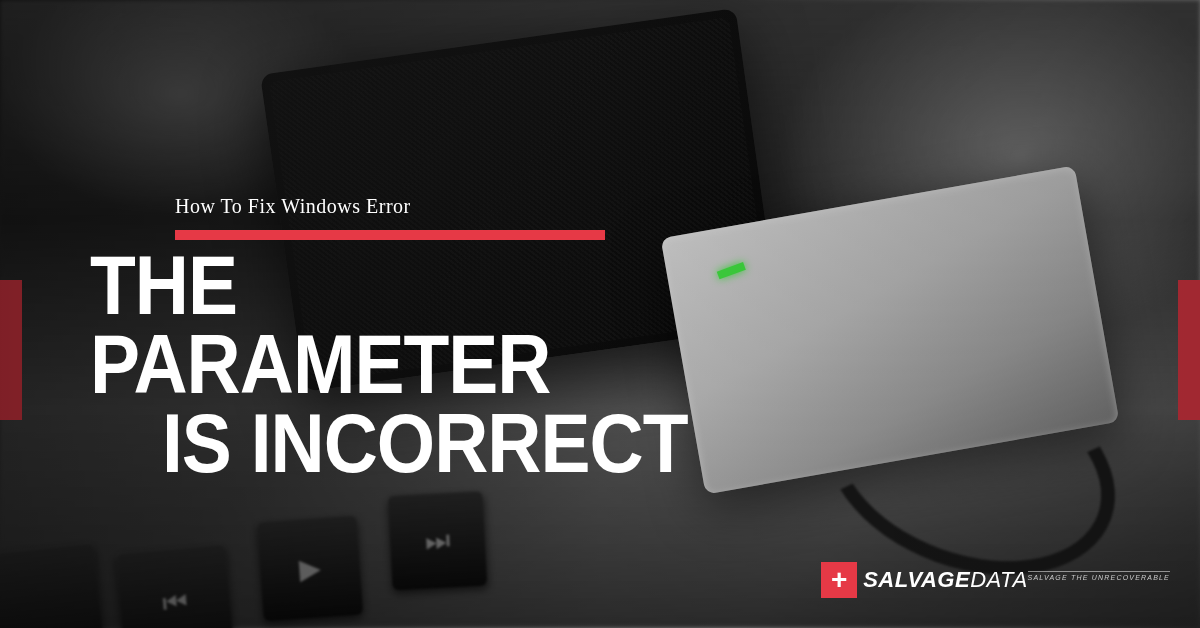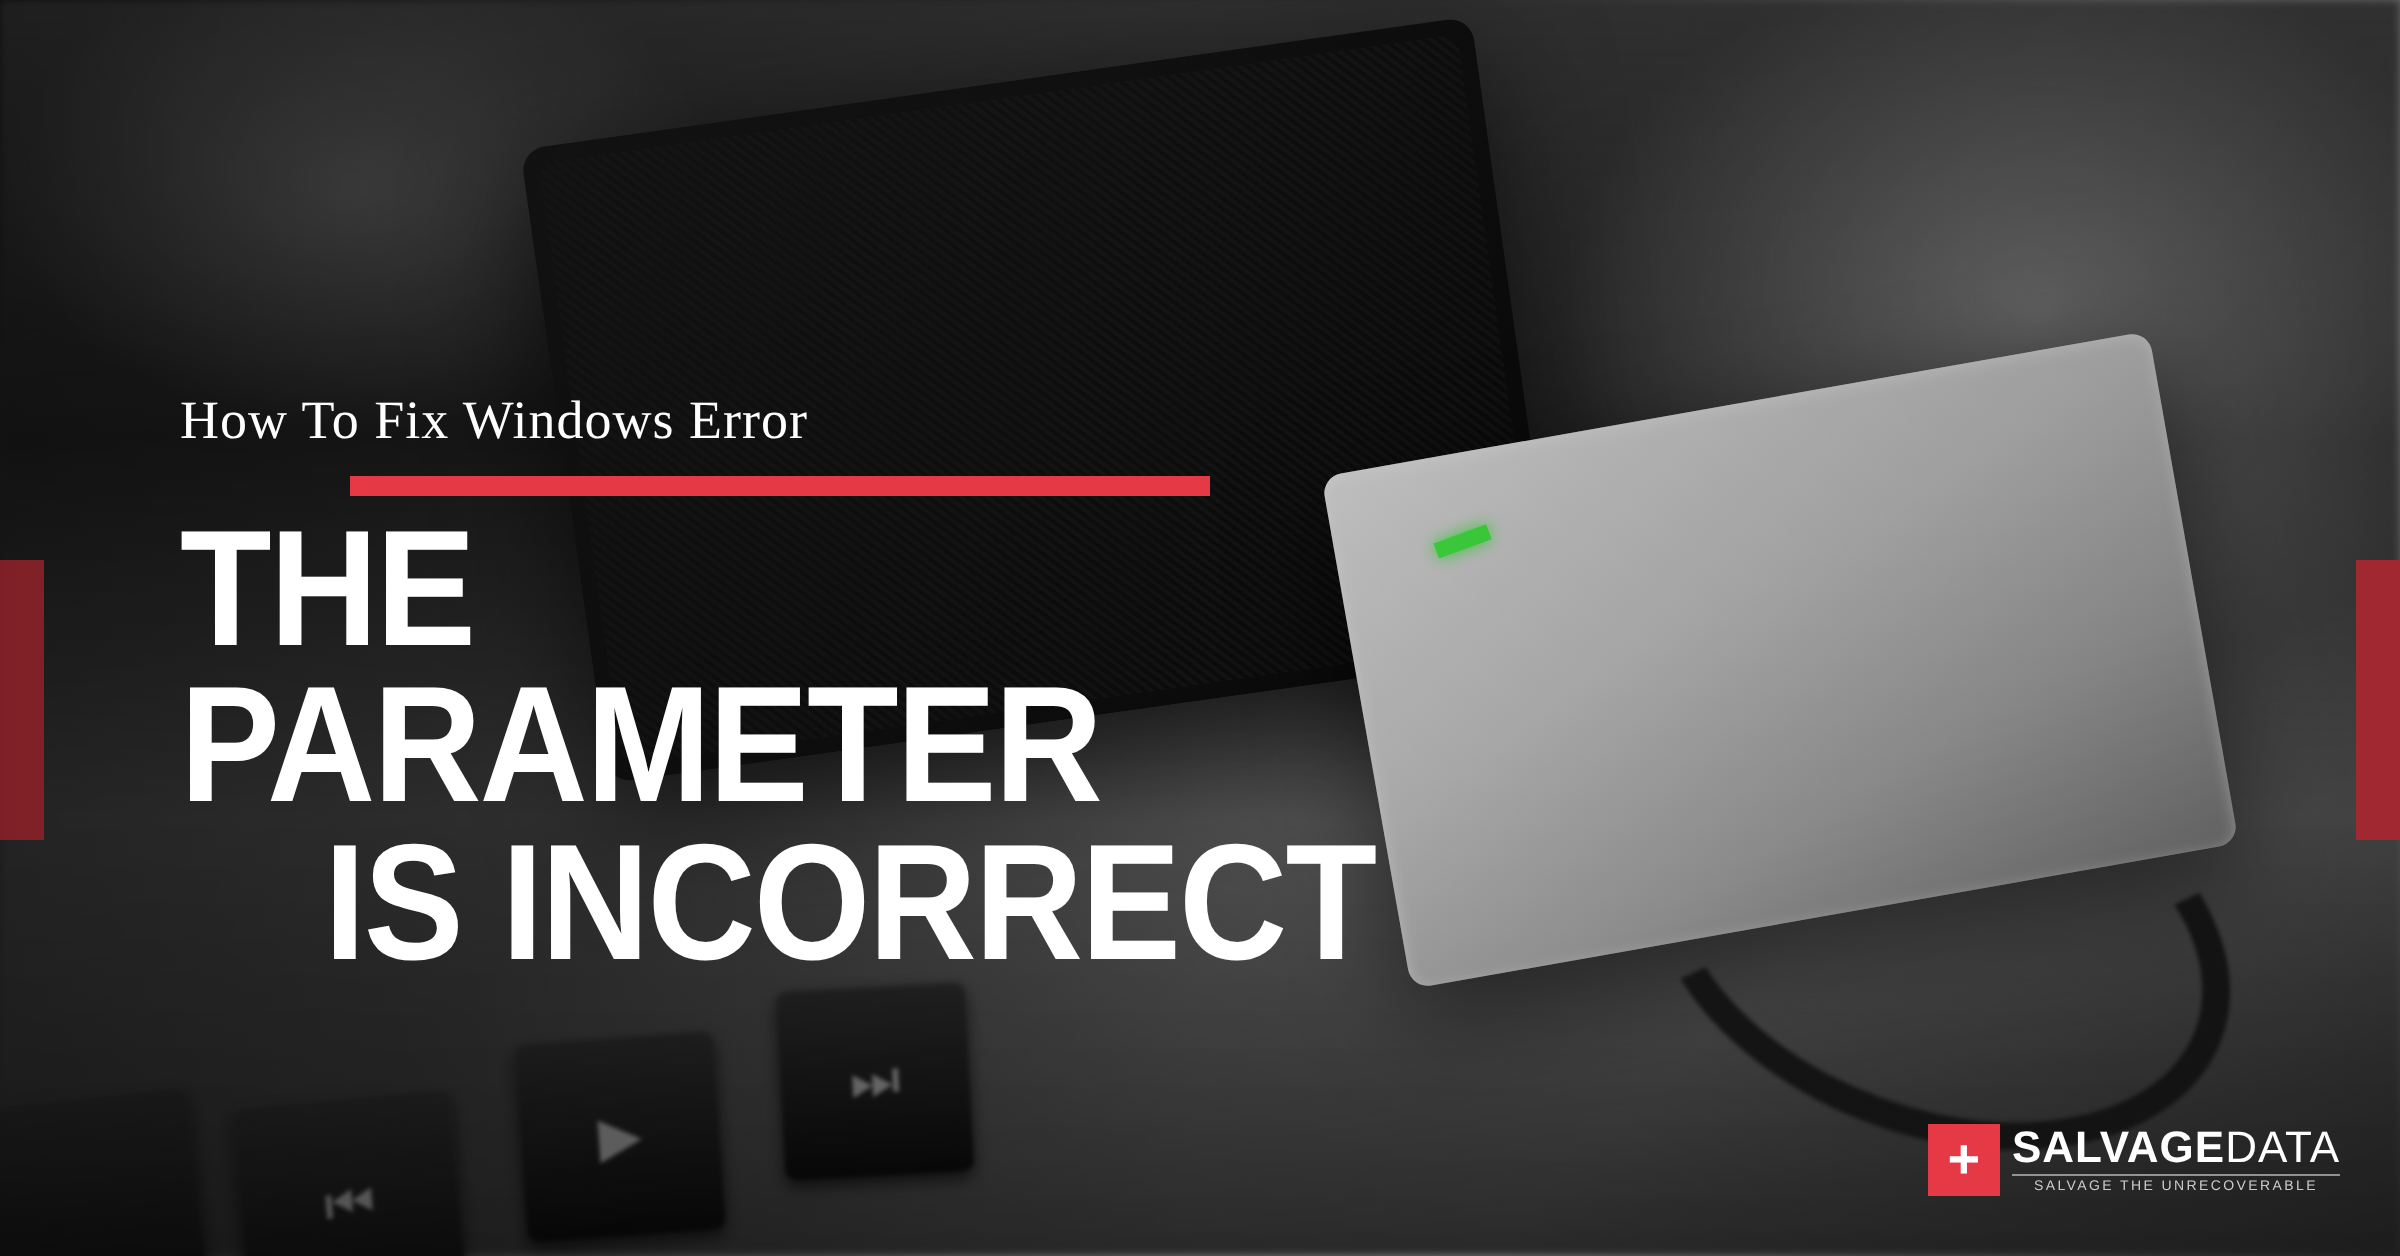--- a/index.html
+++ b/index.html
@@ -111,24 +111,25 @@
   
   .text-block {
     position: absolute;
     left: 90px;
     top: 195px;
     z-index: 10;
     max-width: 620px;
   }
   .subtitle {
     color: #ffffff;
-    font-size: 27px;
+    font-size: 20px;
     font-weight: 400;
     letter-spacing: 0.5px;
     font-family: Georgia, serif;
+    margin-left: 85px;
     margin-bottom: 12px;
   }
   .underline {
     height: 10px;
     width: 430px;
     background: #e63946;
     margin-left: 85px;
     margin-bottom: 18px;
   }
   .headline {
@@ -161,22 +162,22 @@
     display: flex;
     align-items: center;
     justify-content: center;
     color: white;
     font-size: 28px;
     font-weight: 900;
     line-height: 1;
   }
   .logo-text {
     display: flex;
-    flex-direction: column;
     color: white;
+    font-style: italic;
   }
   .logo-name {
     font-size: 22px;
     font-weight: 900;
     letter-spacing: 0.5px;
     line-height: 1;
   }
   .logo-name .bold { font-weight: 900; }
   .logo-name .thin { font-weight: 300; }
   .logo-tag {

